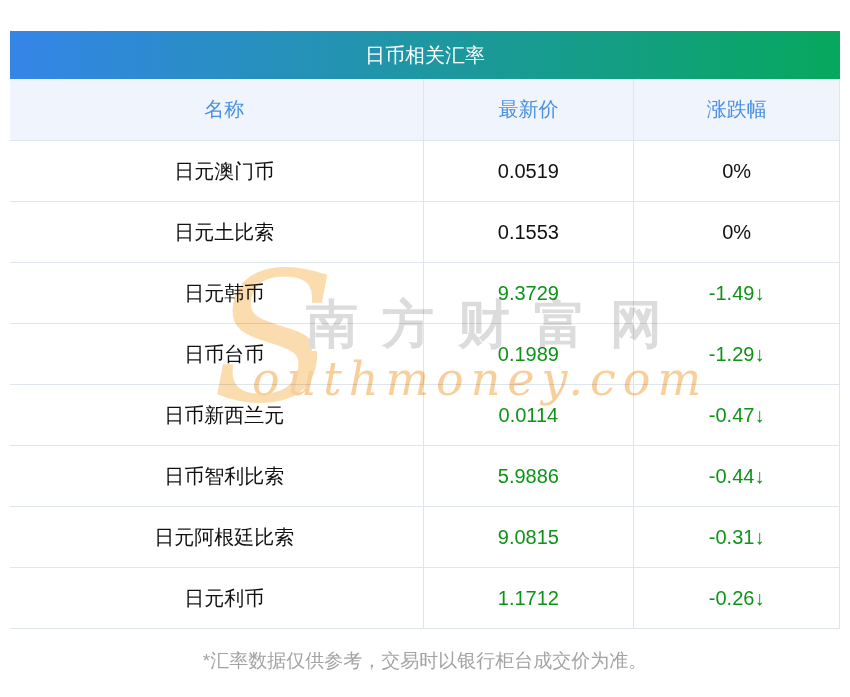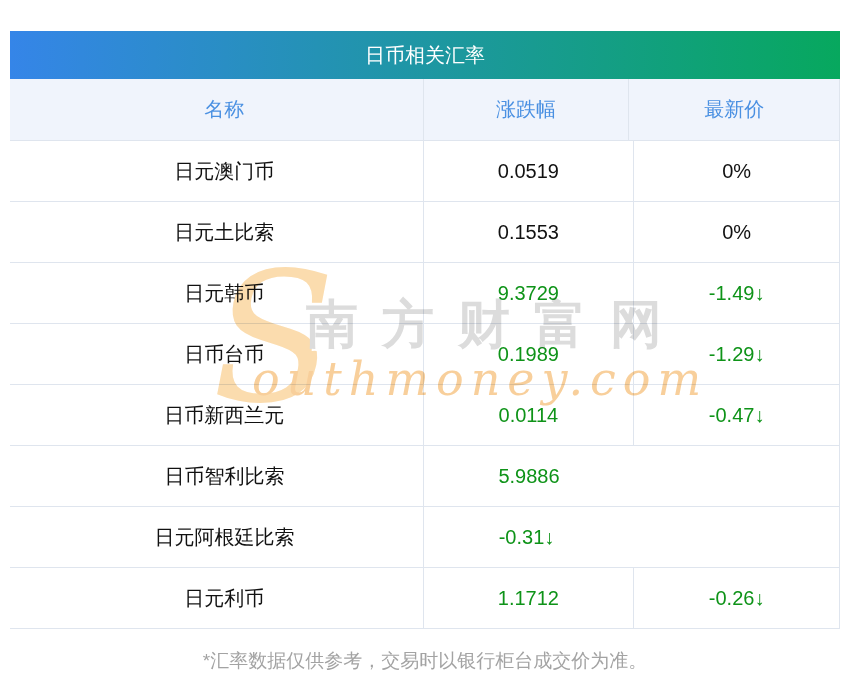--- a/index.html
+++ b/index.html
@@ -103,22 +103,22 @@
 <body>
 
 <div class="page">
 
   <div class="rate-table">
 
     <div class="title-bar">日币相关汇率</div>
 
     <div class="header-row">
       <div class="col col-name">名称</div>
+      <div class="col col-price">最新价</div>
       <div class="col col-change">涨跌幅</div>
-      <div class="col col-price">最新价</div>
     </div>
 
     <div>
   <div class="data-row">
     <div class="col col-name">日元澳门币</div>
     <div class="col col-price flat">0.0519</div>
     <div class="col col-change flat">0%</div>
   </div>
 
   <div class="data-row">
@@ -141,24 +141,26 @@
 
   <div class="data-row">
     <div class="col col-name">日币新西兰元</div>
     <div class="col col-price down">0.0114</div>
     <div class="col col-change down">-0.47↓</div>
   </div>
 
   <div class="data-row">
     <div class="col col-name">日币智利比索</div>
     <div class="col col-price down">5.9886</div>
+    <div class="col col-change down">-0.44↓</div>
   </div>
 
   <div class="data-row">
     <div class="col col-name">日元阿根廷比索</div>
+    <div class="col col-price down">9.0815</div>
     <div class="col col-change down">-0.31↓</div>
   </div>
 
   <div class="data-row">
     <div class="col col-name">日元利币</div>
     <div class="col col-price down">1.1712</div>
     <div class="col col-change down">-0.26↓</div>
   </div>
 </div>
 

